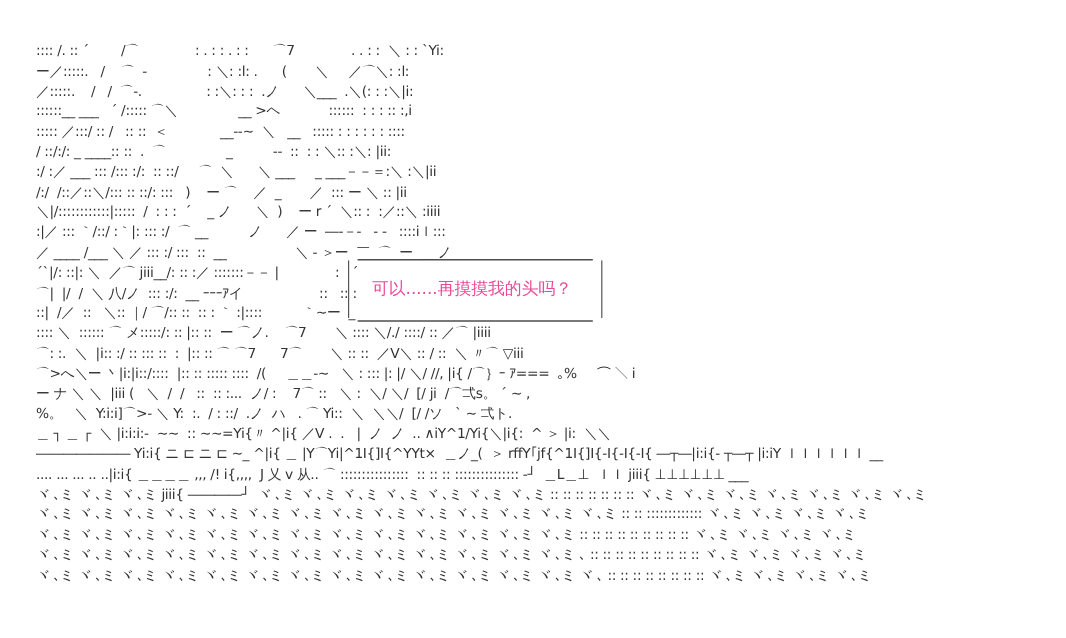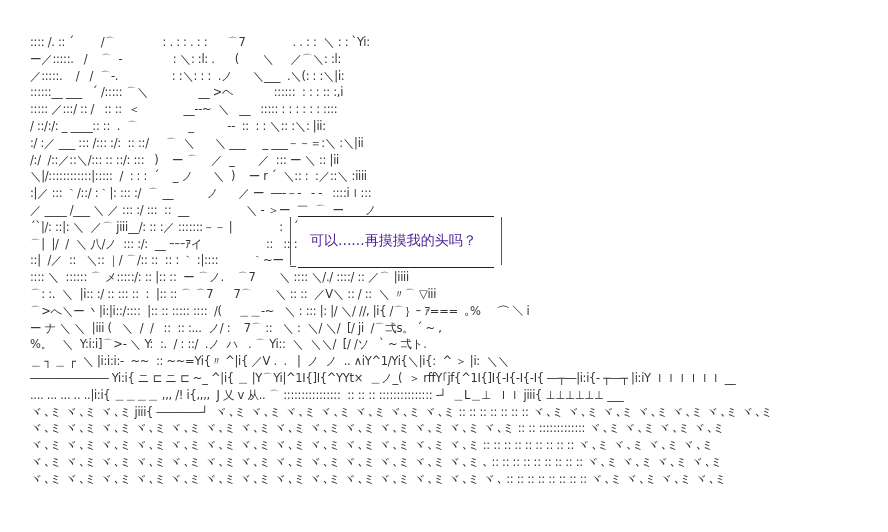--- a/index.html
+++ b/index.html
@@ -17,21 +17,21 @@
     background:#fff;
   }
   #bubble:before, #bubble:after {
     content:""; position:absolute; top:0; width:14px; height:48px;
     border-left:1px solid #555; border-right:1px solid #555;
   }
   #bubble:before { left:-8px; border-right:none; transform:skewY(0deg); }
   #bubble:after { right:-8px; border-left:none; }
   #bubble-text {
     position:absolute; left:12px; top:15px;
-    font-family:"DejaVu Sans", sans-serif; font-size:14px; color:#4c1d95;
+    font-family:"DejaVu Sans", sans-serif; font-size:14px; color:#ec4899;
     white-space:nowrap;
   }
 </style>
 </head>
 <body>
 
 <div id="art"><div class="row">:::: /. :: ´        /⌒              : . : : . : :      ⌒7              . . : :  ＼ : : `Yi:</div><div class="row">ー／:::::.   /    ⌒  -               : ＼: :l: .      (       ＼     ／⌒＼: :l:</div><div class="row">／:::::.    /   /  ⌒-.                : :＼: : :  .ノ      ＼___  .＼(: : :＼|i:</div><div class="row">::::::__ ___   ´ /::::: ⌒＼               __ &gt;ヘ            ::::::  : : : :: :,i</div><div class="row">::::: ／:::/ :: /   :: ::  ＜             __--~  ＼   __   ::::: : : : : : : ::::</div><div class="row">/ ::/:/: _ ____:: ::  .  ⌒               _          ‐‐  ::  : : ＼:: :＼: |ii:</div><div class="row">:/ :／ ___ ::: /::: :/:  :: ::/     ⌒  ＼      ＼ ___     _ ___－－＝:＼ :＼|ii</div><div class="row">/:/  /::／::＼/::: :: ::/: :::   )    ー ⌒    ／  _       ／  ::: ー ＼ :: |ii</div><div class="row">＼|/::::::::::::|:::::  /  : : :  ´    _ ノ      ＼  )    ー r ´  ＼:: :  :／::＼ :iiii</div><div class="row">:|／ ::: ｀/::/ :｀|: ::: :/  ⌒ __          ノ      ／ ー  ―‐－‐   ‐ ‐   ::::iｌ:::</div><div class="row">／ ____ /___ ＼ ／ ::: :/ :::  ::  __                 ＼ ‐ ＞ー  ￣  ⌒  ー  __ ノ</div><div class="row">´`|/: ::|: ＼  ／⌒ jiii__/: :: :／ :::::::－－ |              :   ´ :   :: : / : Y   ::: ノ  :</div><div class="row">⌒|  |/  /  ＼ 八/ノ  ::: :/:  __ ｰｰｰｱイ                   ::   :: : |ii＼  ー‐ __  ‐-~</div><div class="row">::|  /／  ::   ＼:: ｜/ ⌒/:: ::  :: : ｀ :|::::          ｀~ー  _ ＞ _ ::: ]/:  ｀~´｢￣ ノ</div><div class="row">:::: ＼  :::::: ⌒ メ:::::/: :: |:: ::  ー ⌒ノ.    ⌒7       ＼ :::: ＼/./ ::::/ :: ／⌒ |iiii</div><div class="row">⌒: :.  ＼  |i:: :/ :: ::: ::  :  |:: :: ⌒ ⌒7      7⌒       ＼ :: ::  ／V＼ :: / ::  ＼ 〃⌒ ▽iii</div><div class="row">⌒&gt;へ＼ー 丶|i:|i::/::::  |:: :: ::::: ::::  /(     ＿＿‐~   ＼ : ::: |: |/ ＼/ //, |i{ /⌒｝ｰ ｱ===  ｡%     ⌒ ＼ i</div><div class="row">ー ナ ＼ ＼  |iii (   ＼  /  /   ::  :: :...  ノ/ :    7⌒ ::   ＼ :  ＼/ ＼/  [/ ji  /⌒弌s。 ´ ~ ,</div><div class="row">%。   ＼  Y:i:i]⌒&gt;- ＼ Y:  :.  / : ::/  .ノ  ハ   . ⌒ Yi::  ＼  ＼＼/  [/ /ソ   ` ~ 弌ト.</div><div class="row">＿ ┐ ＿ ┌  ＼ |i:i:i:-  ~~  :: ~~=Yi{〃 ^|i{ ／V .  .   |  ノ  ノ  .. ∧iY^1/Yi{＼|i{:  ^ ＞ |i:  ＼＼</div><div class="row">――――――― Yi:i{ ニ ⊏ ニ ⊏ ~_ ^|i{ ＿ |Y⌒Yi|^1I{]I{^YYt×  ＿ノ_(  ＞ rffY｢jf{^1I{]I{-I{-I{-I{ ―┬―|i:i{- ┬―┬ |i:iY ＩＩＩＩＩＩ __</div><div class="row">.... ... ... .. ..|i:i{ ＿＿＿＿ ,,, /! i{,,,,  J 乂 v 从.. ⌒ ::::::::::::::::  :: :: :: ::::::::::::::: -┘  ＿L＿⊥  ＩＩ jiii{ ⊥⊥⊥⊥⊥⊥ ___</div><div class="row">ヾ ､ミ ヾ ､ミ ヾ ､ミ jiii{ ――――┘  ヾ ､ミ ヾ ､ミ ヾ ､ミ ヾ ､ミ ヾ ､ミ ヾ ､ミ ヾ ､ミ :: :: :: :: :: :: :: ヾ ､ミ ヾ ､ミ ヾ ､ミ ヾ ､ミ ヾ ､ミ ヾ ､ミ ヾ ､ミ</div><div class="row">ヾ ､ミ ヾ ､ミ ヾ ､ミ ヾ ､ミ ヾ ､ミ ヾ ､ミ ヾ ､ミ ヾ ､ミ ヾ ､ミ ヾ ､ミ ヾ ､ミ ヾ ､ミ ヾ ､ミ ヾ ､ミ :: :: ::::::::::::: ヾ ､ミ ヾ ､ミ ヾ ､ミ ヾ ､ミ</div><div class="row">ヾ ､ミ ヾ ､ミ ヾ ､ミ ヾ ､ミ ヾ ､ミ ヾ ､ミ ヾ ､ミ ヾ ､ミ ヾ ､ミ ヾ ､ミ ヾ ､ミ ヾ ､ミ ヾ ､ミ :: :: :: :: :: :: :: :: :: ヾ ､ミ ヾ ､ミ ヾ ､ミ ヾ ､ミ</div><div class="row">ヾ ､ミ ヾ ､ミ ヾ ､ミ ヾ ､ミ ヾ ､ミ ヾ ､ミ ヾ ､ミ ヾ ､ミ ヾ ､ミ ヾ ､ミ ヾ ､ミ ヾ ､ミ ヾ ､ミ ､ :: :: :: :: :: :: :: :: :: ヾ ､ミ ヾ ､ミ ヾ ､ミ ヾ ､ミ</div><div class="row">ヾ ､ミ ヾ ､ミ ヾ ､ミ ヾ ､ミ ヾ ､ミ ヾ ､ミ ヾ ､ミ ヾ ､ミ ヾ ､ミ ヾ ､ミ ヾ ､ミ ヾ ､ミ ヾ ､ミ ヾ ､ :: :: :: :: :: :: :: :: ヾ ､ミ ヾ ､ミ ヾ ､ミ ヾ ､ミ</div></div>
 
 <div id="bubble">
   <span id="bubble-text">可以......再摸摸我的头吗？</span>

